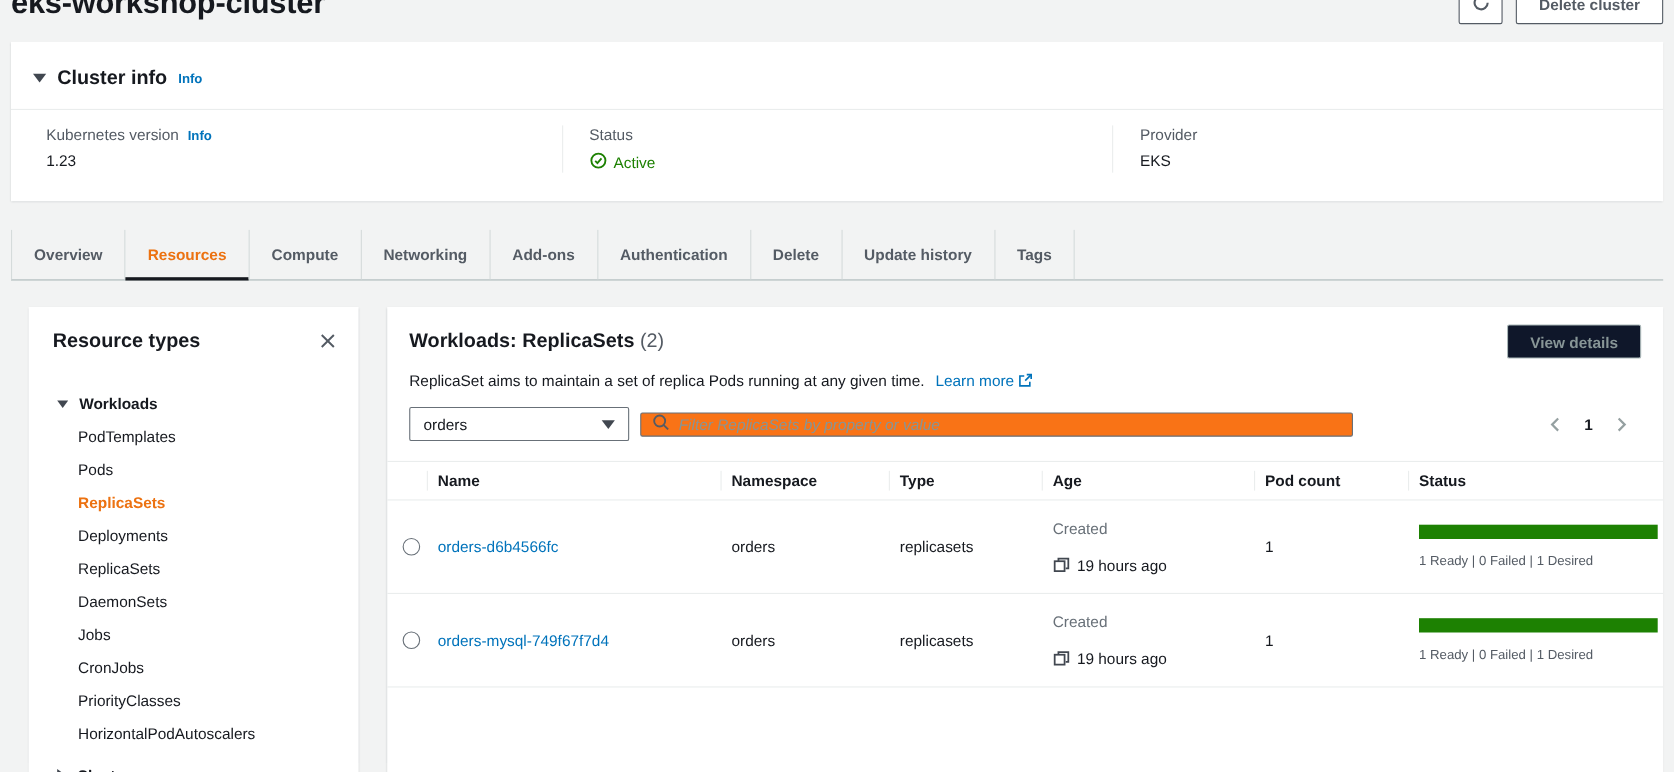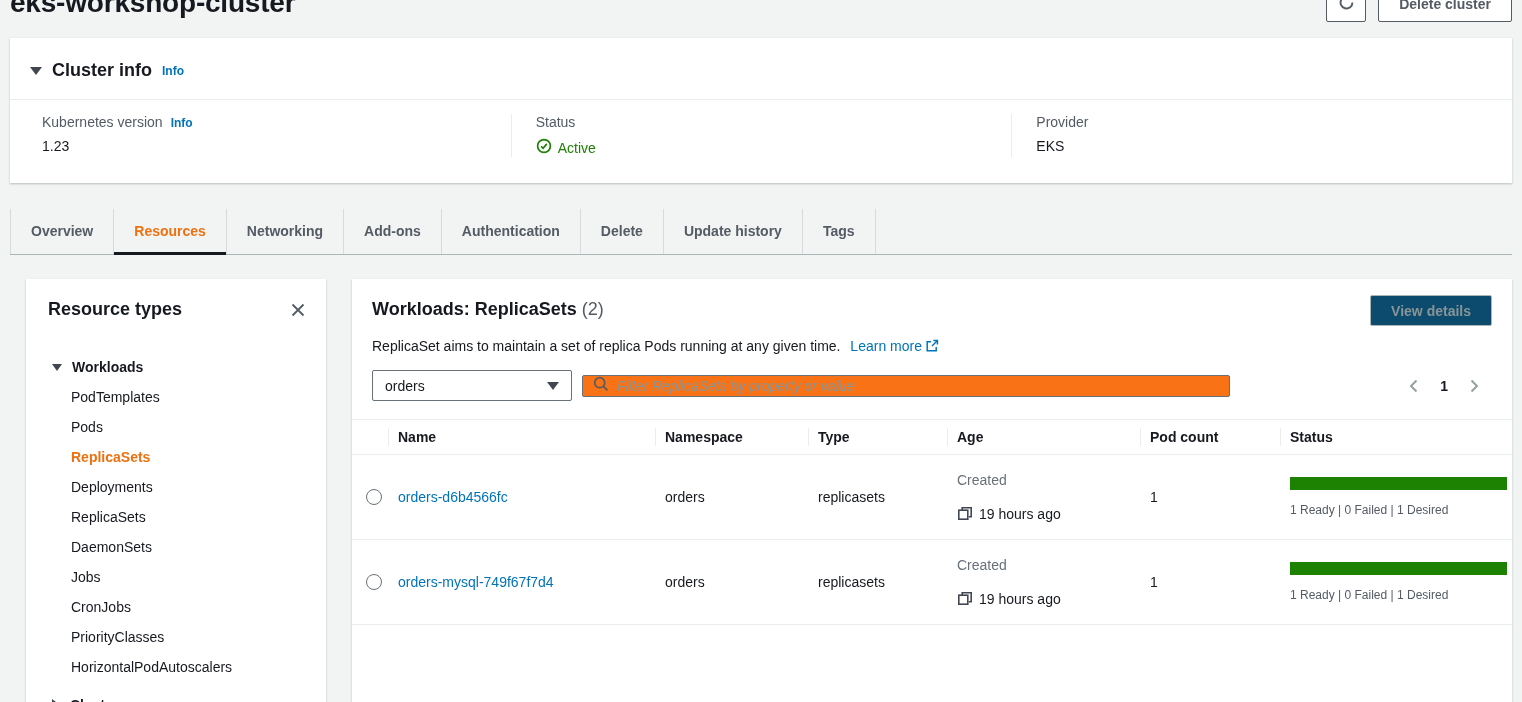--- a/index.html
+++ b/index.html
@@ -61,21 +61,21 @@
   .tree-item { padding-left:45px; height:30px; line-height:30px; color:#16191f; cursor:pointer; font-size:14px; }
   .tree-item.selected { color:#ec7211; font-weight:700; }
   .tree-section.collapsed { margin-top:8px; }
 
   
   .main { flex:1; height:100%; overflow:hidden; display:flex; flex-direction:column; }
   .main-head { padding:16px 20px 0; }
   .mh-row { display:flex; justify-content:space-between; align-items:flex-start; }
   .mh-title { font-size:18px; font-weight:700; padding-top:4px; }
   .mh-count { font-weight:400; color:#545b64; }
-  .btn-viewdetails { background:#0c4a6e; border:1px solid #aab7b8; border-radius:2px; color:#879596;
+  .btn-viewdetails { background:#0f172a; border:1px solid #aab7b8; border-radius:2px; color:#879596;
                      font-weight:700; font-size:14px; font-family:inherit; height:31px; padding:0 20px; cursor:not-allowed; }
   .mh-desc { margin-top:12px; font-size:14px; color:#16191f; }
   .learn-more { color:#0073bb; text-decoration:none; cursor:pointer; margin-left:6px; }
   .ext-icon { display:inline-block; vertical-align:-2px; margin-left:3px; }
 
   .filter-row { display:flex; align-items:center; margin-top:14px; }
   .dropdown { width:200px; height:31px; border:1px solid #687078; border-radius:2px; background:#fff;
               display:flex; align-items:center; justify-content:space-between; padding:0 12px; cursor:pointer; }
   .dd-caret { width:0; height:0; border-left:6px solid transparent; border-right:6px solid transparent;
               border-top:8px solid #414750; }
@@ -161,20 +161,21 @@
             <span>Provider</span>
           </div>
         <div class="ci-value">EKS</div>
       </div>
     </div>
   </section>
 
   <div class="tabs">
     <div class="tab">Overview</div>
     <div class="tab active">Resources</div>
+    <div class="tab">Compute</div>
     <div class="tab">Networking</div>
     <div class="tab">Add-ons</div>
     <div class="tab">Authentication</div>
     <div class="tab">Delete</div>
     <div class="tab">Update history</div>
     <div class="tab">Tags</div>
   </div>
 
   <div class="content">
 

